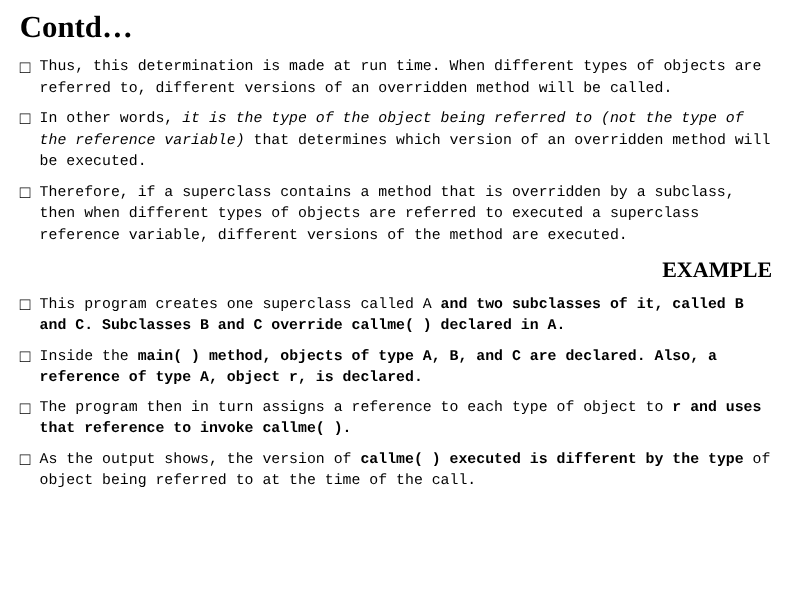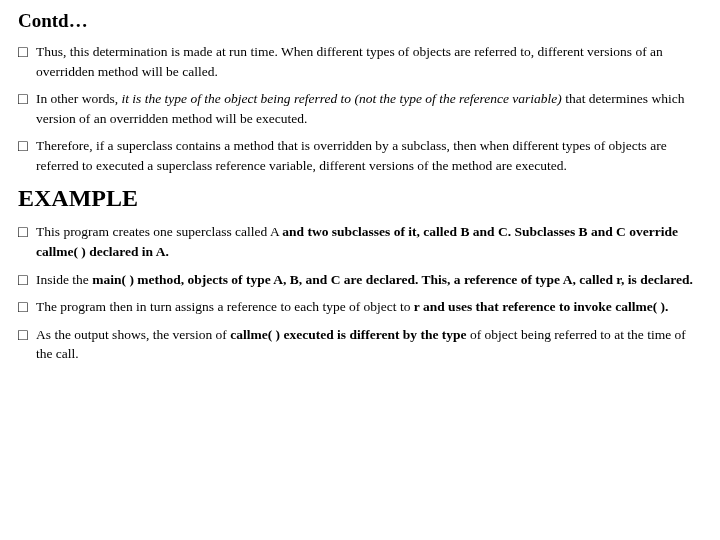--- a/index.html
+++ b/index.html
@@ -12,53 +12,54 @@
       background: #ffffff;
       font-family: 'Times New Roman', Times, serif;
       font-size: 13.5px;
       color: #000000;
       width: 720px;
       min-height: 540px;
       padding: 10px 18px 10px 18px;
     }
 
     .page-title {
-      font-size: 19px;
+      font-size: 28px;
       font-weight: bold;
       margin-bottom: 10px;
     }
 
     .bullet-item {
       display: flex;
       align-items: flex-start;
       margin-bottom: 8px;
     }
 
     .bullet-marker {
       min-width: 18px;
       font-size: 16px;
       margin-top: 1px;
     }
 
     .bullet-text {
       flex: 1;
       line-height: 1.45;
+      font-family: Liberation Mono, monospace;
     }
 
     .italic {
       font-style: italic;
     }
 
     .bold {
       font-weight: bold;
     }
 
     .example-heading {
-      text-align: left;
-      font-size: 24px;
+      text-align: right;
+      font-size: 20px;
       font-weight: bold;
       margin: 10px 0 10px 0;
     }
   </style>
 </head>
 <body>
 
 <div class="page-title">Contd…</div>
 
 <div>
@@ -92,21 +93,21 @@
   <div class="bullet-item">
     <span class="bullet-marker">□</span>
     <span class="bullet-text">
       This program creates one superclass called A <span class="bold">and two subclasses of it, called B and C. Subclasses B and C override callme( ) declared in A.</span>
     </span>
   </div>
 
   <div class="bullet-item">
     <span class="bullet-marker">□</span>
     <span class="bullet-text">
-      Inside the <span class="bold">main( ) method, objects of type A, B, and C are declared. This, a reference of type A, called r, is declared.</span>
+      Inside the <span class="bold">main( ) method, objects of type A, B, and C are declared. Also, a reference of type A, object r, is declared.</span>
     </span>
   </div>
 
   <div class="bullet-item">
     <span class="bullet-marker">□</span>
     <span class="bullet-text">
       The program then in turn assigns a reference to each type of object to <span class="bold">r and uses that reference to invoke callme( ).</span>
     </span>
   </div>
 

